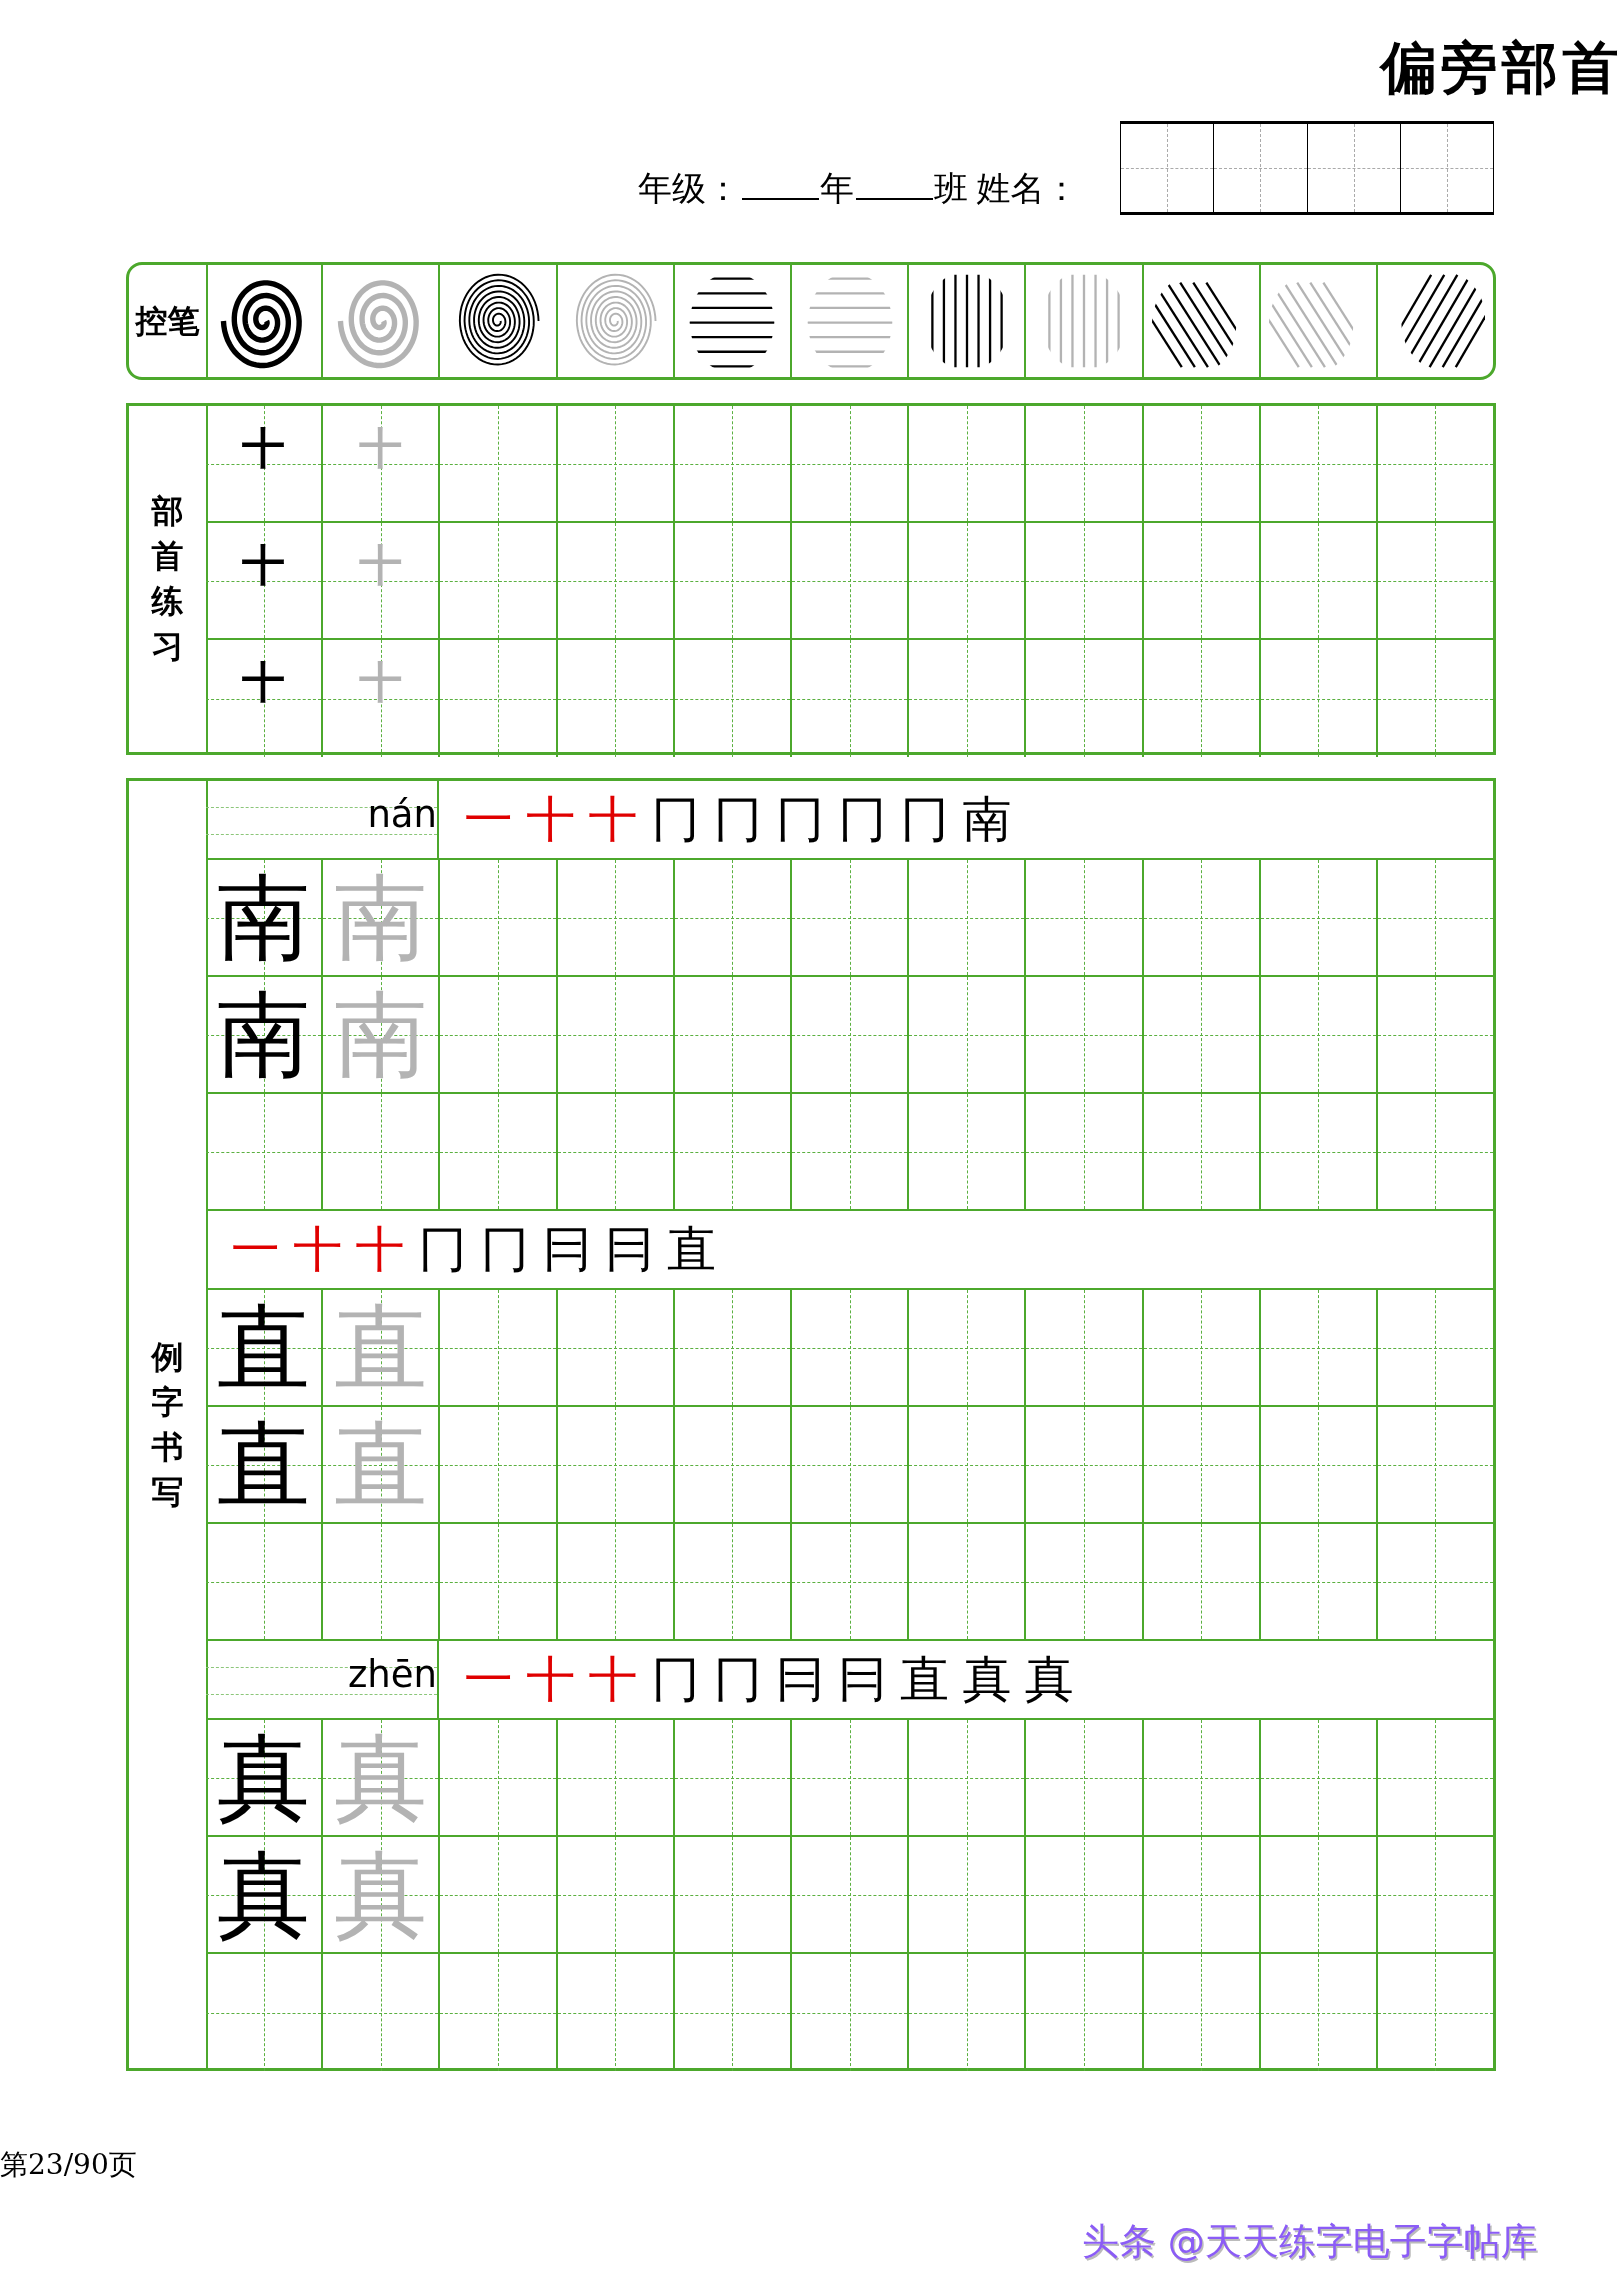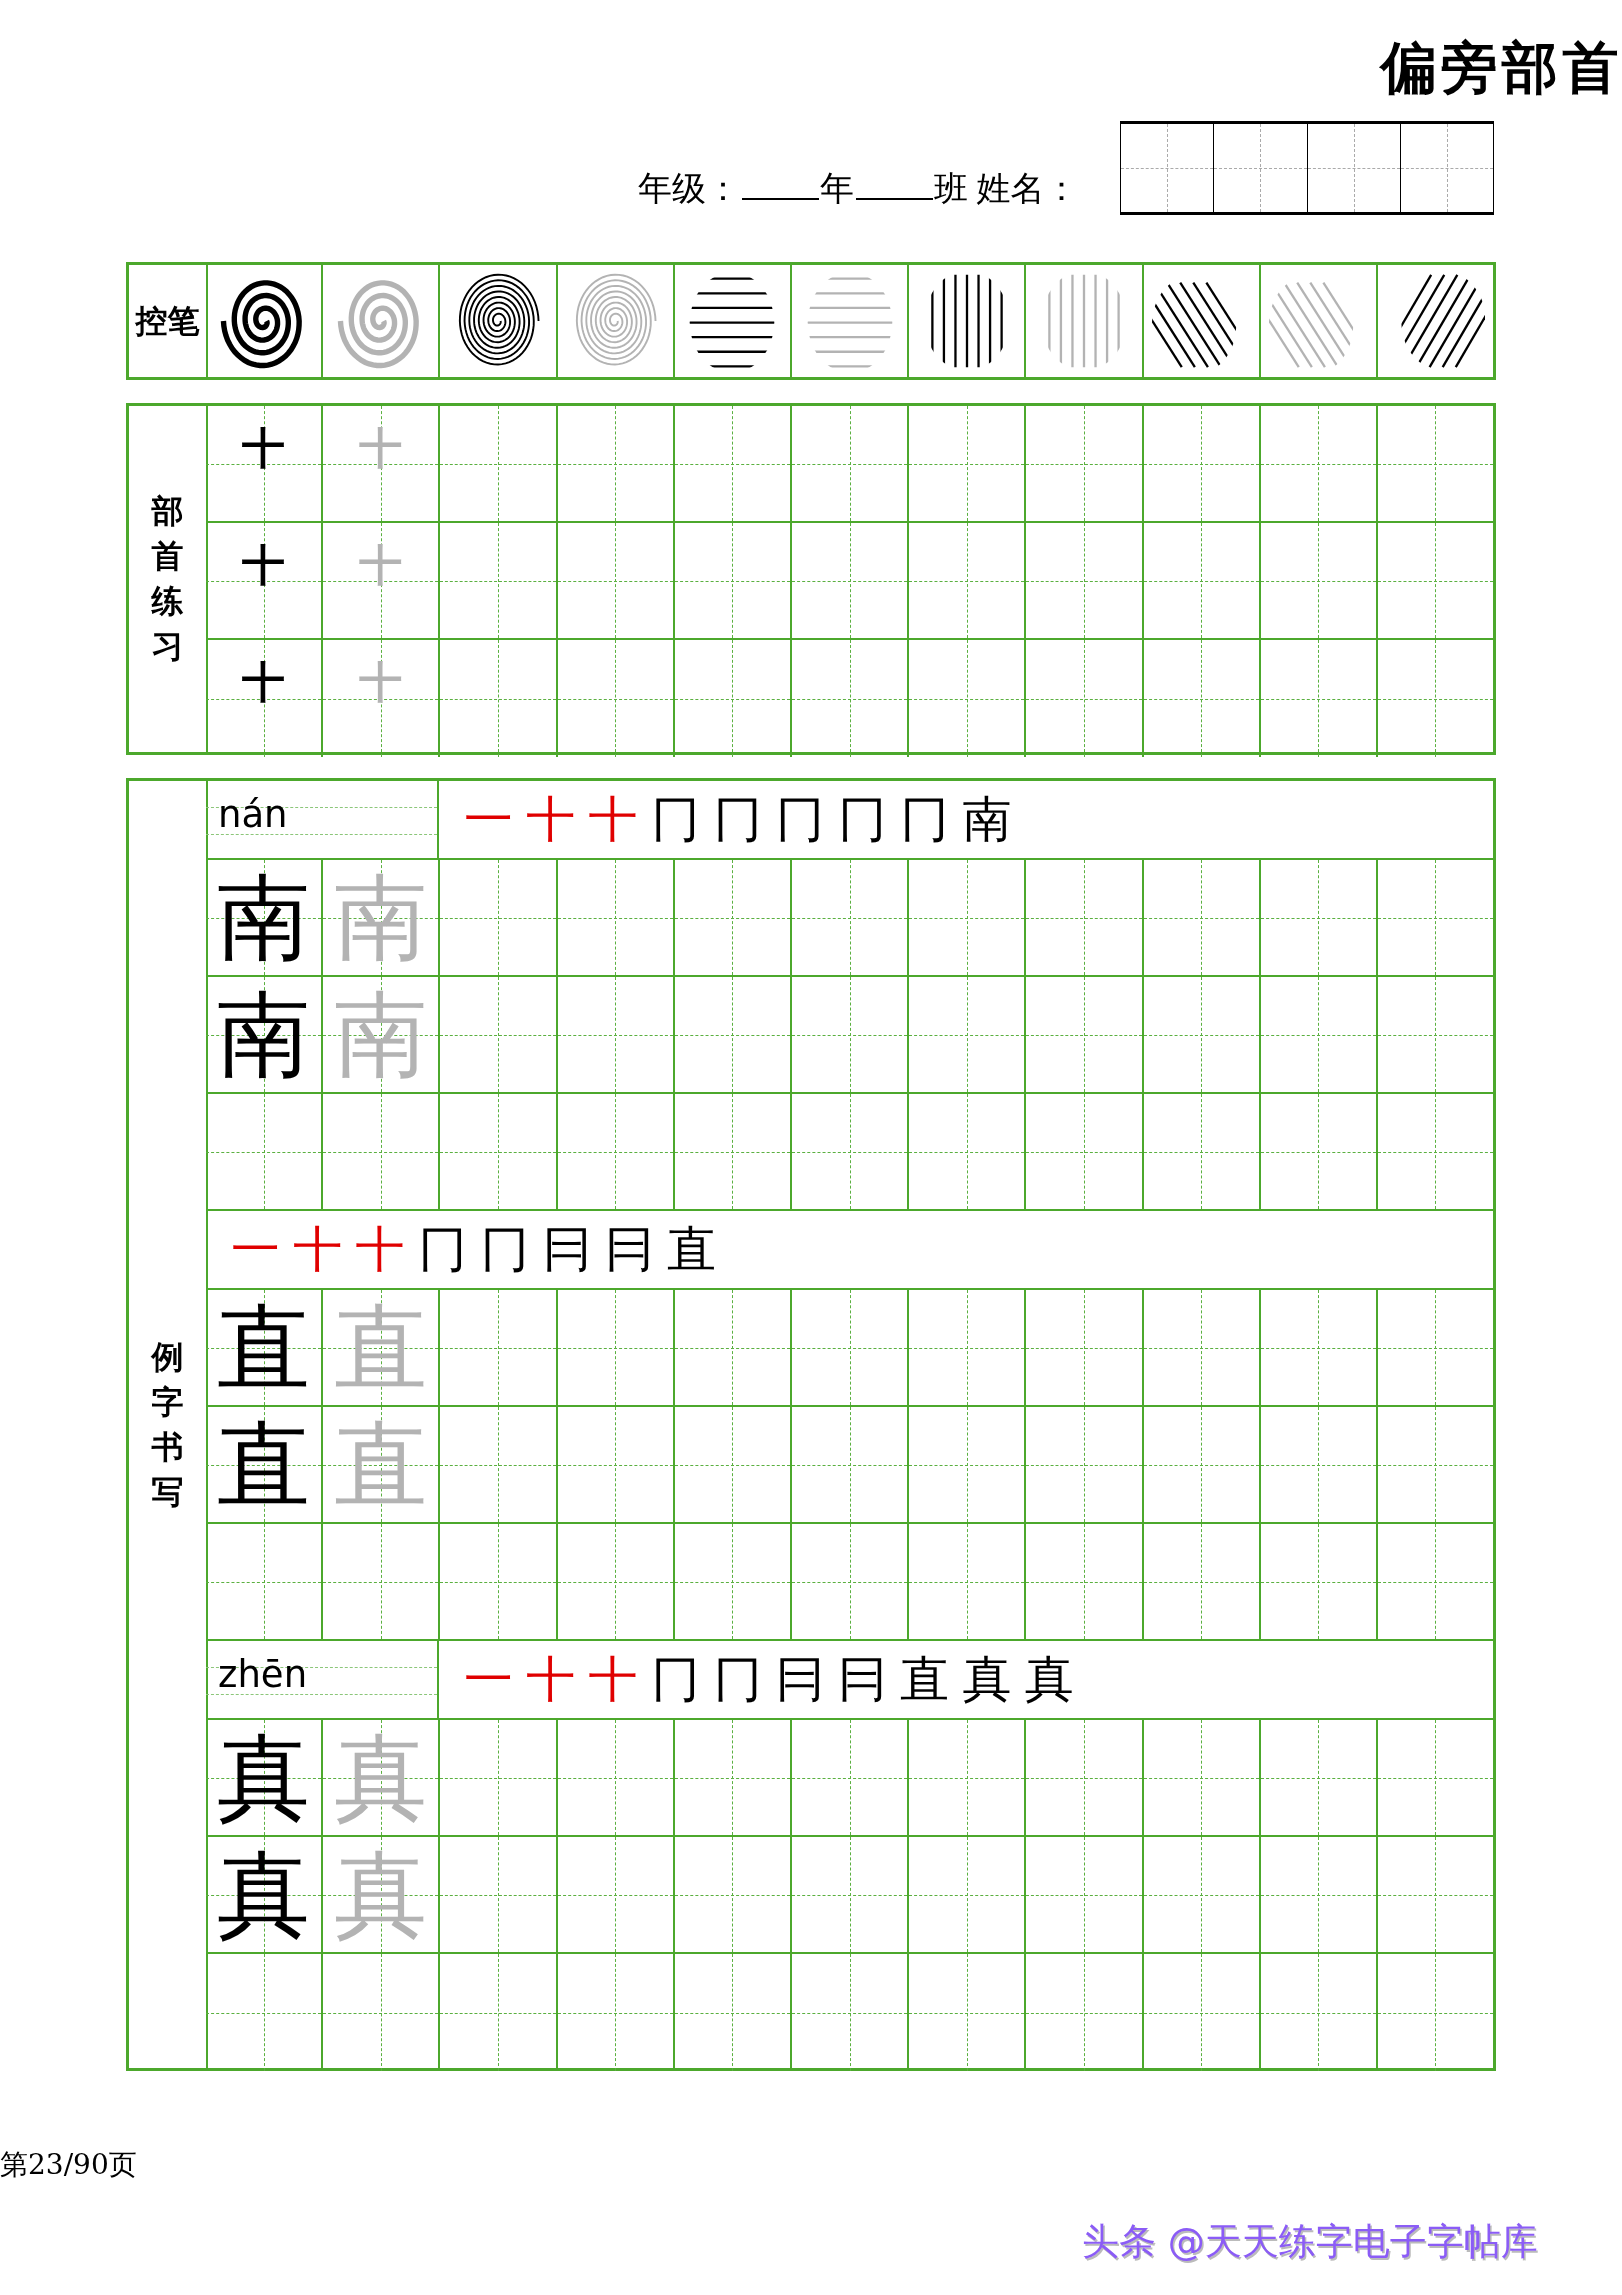--- a/index.html
+++ b/index.html
@@ -11,21 +11,21 @@
   #name-box{left:1120px;top:121px;width:374px;height:94px;border-top:3.9px solid #000;border-bottom:3.9px solid #000;border-left:1.5px solid #000;border-right:1.5px solid #000;box-sizing:border-box;display:flex;}
   #name-box .nb{flex:1;border-right:1.5px solid #000;position:relative;}
   #name-box .nb:last-child{border-right:none;}
   #name-box .nb::before{content:"";position:absolute;left:50%;top:0;bottom:0;border-left:1.5px dashed #aaa;}
   #name-box .nb::after{content:"";position:absolute;top:50%;left:0;right:0;border-top:1.5px dashed #aaa;}
 
   .grid-box{position:absolute;left:126px;width:1370px;border:3.1px solid #4ca82c;box-sizing:border-box;}
   .label-col{position:absolute;left:0;top:0;bottom:0;width:77px;border-right:2.3px solid #4ca82c;display:flex;flex-direction:column;align-items:center;justify-content:center;font-weight:bold;font-size:32px;line-height:45px;font-family:"DejaVu Serif",serif;}
   .cells-area{position:absolute;left:77px;top:0;right:0;bottom:0;}
   
-  #ctrl{top:262px;height:118px;}
+  #ctrl{top:262px;height:118px;border-radius:16px;}
   #ctrl .pat-row{display:flex;height:100%;}
   #ctrl .pat{flex:1;border-right:2.3px solid #4ca82c;display:flex;align-items:center;justify-content:center;}
   #ctrl .pat:last-child{border-right:none;}
   
   .trow{display:flex;height:117px;border-bottom:2.3px solid #4ca82c;box-sizing:border-box;}
   .trow:last-child{border-bottom:none;}
   .tcell{flex:1;border-right:2.3px solid #4ca82c;position:relative;box-sizing:border-box;}
   .tcell:last-child{border-right:none;}
   .tcell::before{content:"";position:absolute;left:50%;top:0;bottom:0;border-left:1.5px dashed #5bb040;}
   .tcell::after{content:"";position:absolute;top:50%;left:0;right:0;border-top:1.5px dashed #5bb040;}
@@ -33,21 +33,21 @@
   .radical-glyph{top:14px;font-size:43px;font-weight:bold;}
   .big-glyph{top:7.7px;font-size:93px;line-height:100px;}
   .black{color:#000;}
   .gray{color:#b3b3b3;}
   #radical{top:403px;height:352px;}
   #examples{top:778px;height:1293px;}
   .pinyin-row{display:flex;height:79px;border-bottom:2.3px solid #4ca82c;box-sizing:border-box;}
   .pinyin-cell{width:233px;border-right:2.3px solid #4ca82c;position:relative;box-sizing:border-box;}
   .pinyin-cell .g1{position:absolute;left:0;right:0;top:26px;border-top:1.5px dashed #8cc67a;}
   .pinyin-cell .g2{position:absolute;left:0;right:0;top:53px;border-top:1.5px dashed #8cc67a;}
-  .pinyin-text{position:absolute;left:12px;right:0;top:12.4px;text-align:left;font-size:37px;font-family:"DejaVu Sans",sans-serif;}
+  .pinyin-text{position:absolute;left:0;right:0;top:12.4px;text-align:right;font-size:37px;font-family:"DejaVu Sans",sans-serif;}
   .strokes{flex:1;display:flex;align-items:center;padding-left:23px;gap:9.3px;}
   .stroke{font-size:49px;width:53px;text-align:center;font-family:"DejaVu Serif",serif;position:relative;}
   .stroke .new{color:#e00000;}
   #page-num{left:0;width:1623px;top:2146px;text-align:left;font-size:28px;font-family:"DejaVu Serif",serif;}
   #watermark{left:1082px;top:2217px;font-size:37px;font-family:"DejaVu Sans",sans-serif;color:#8b5cf6;text-shadow:1.5px 1.5px 0 #bbb;white-space:nowrap;}
 </style>
 </head>
 <body>
 
 <div id="title" class="abs">偏旁部首</div>

